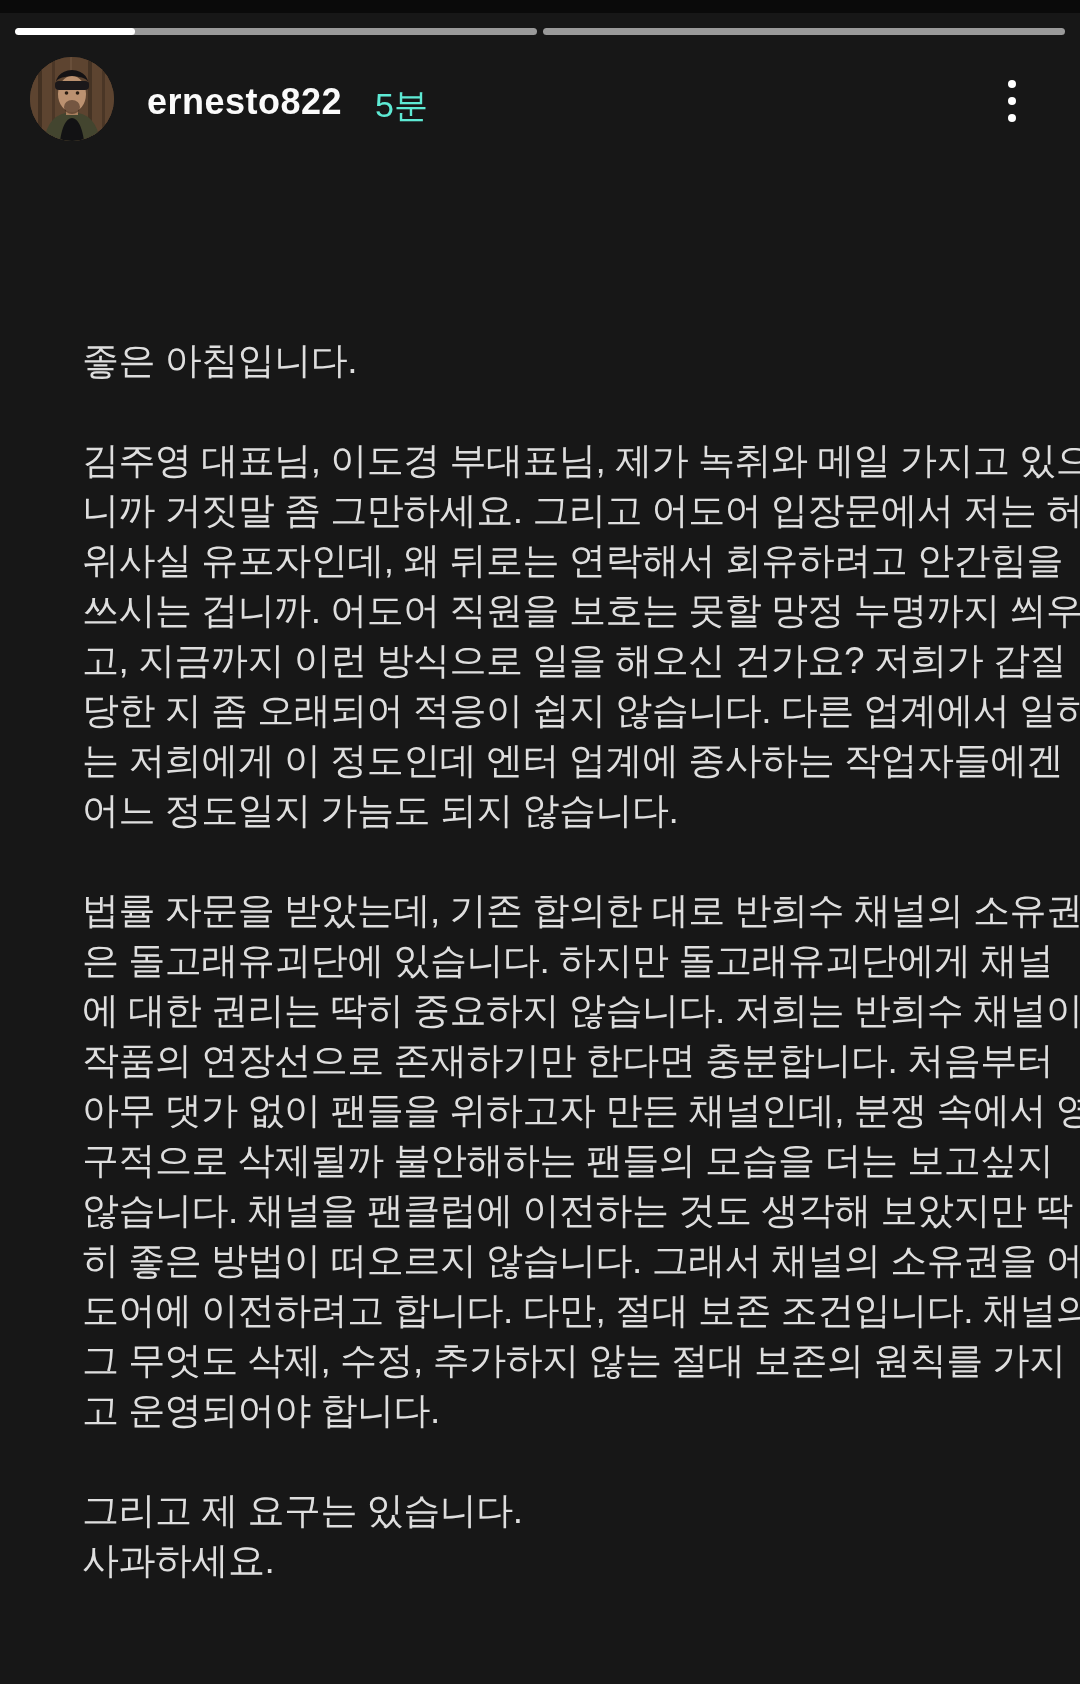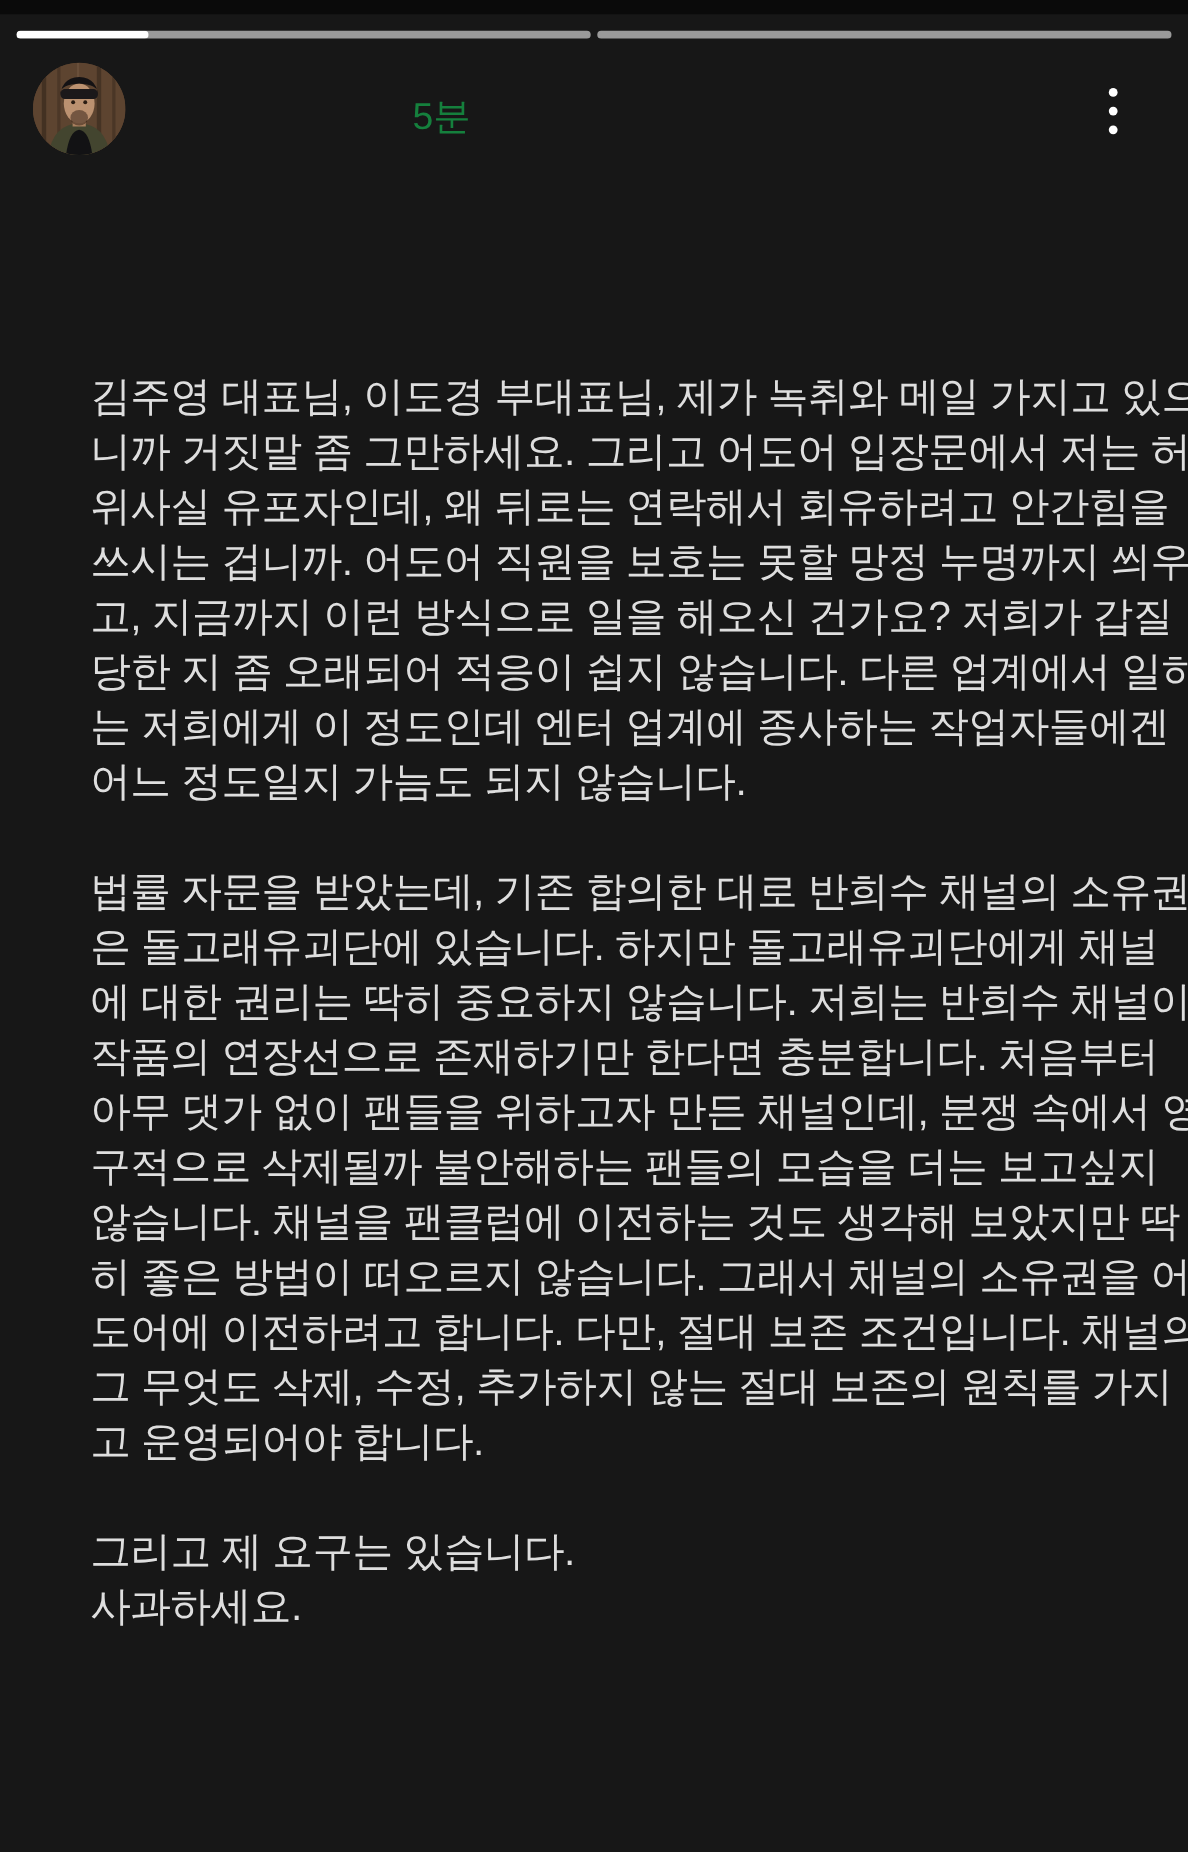--- a/index.html
+++ b/index.html
@@ -32,21 +32,21 @@
     position:absolute;left:30px;top:7px;width:84px;height:84px;
     border-radius:50%;overflow:hidden;background:#5d4430;
   }
   .avatar svg{display:block;}
   .username{
     position:absolute;left:147px;top:31px;
     color:#fafafa;font-size:36px;font-weight:bold;letter-spacing:.5px;
   }
   .timestamp{
     position:absolute;left:375px;top:33px;
-    color:#15803d;font-size:34px;font-weight:normal;
+    color:#5eead4;font-size:34px;font-weight:normal;
   }
   .kebab{
     position:absolute;right:58px;top:24px;
     display:flex;flex-direction:column;gap:9px;align-items:center;
     padding:6px;cursor:pointer;
   }
   .kebab .dot{
     width:8px;height:8px;border-radius:50%;background:#ffffff;display:block;
   }
   .story-body{
@@ -89,31 +89,33 @@
         <rect x="36" y="46" width="12" height="12" fill="#a87f5e"></rect>
         <ellipse cx="42" cy="37" rx="14" ry="18" fill="#bb9170"></ellipse>
         <ellipse cx="42" cy="50" rx="8" ry="7" fill="rgba(45,28,18,0.5)"></ellipse>
         <circle cx="36.5" cy="36" r="1.8" fill="#2a1c12"></circle>
         <circle cx="47.5" cy="36" r="1.8" fill="#2a1c12"></circle>
         <path d="M25 34 Q24 14 42 13 Q60 14 59 34 L59 27 Q58 20 42 19 Q26 20 25 27 Z" fill="#141214"></path>
         <rect x="25" y="24" width="34" height="9" rx="4" fill="#1b181a"></rect>
       </svg>
     </div>
 
+    <span class="username">ernesto822</span>
 
     <span class="timestamp">5분</span>
 
     <div class="kebab">
       <span class="dot"></span>
       <span class="dot"></span>
       <span class="dot"></span>
     </div>
   </div>
 
   <div class="story-body">
+    <p>좋은 아침입니다.</p>
     <p>김주영 대표님, 이도경 부대표님, 제가 녹취와 메일 가지고 있으
 니까 거짓말 좀 그만하세요. 그리고 어도어 입장문에서 저는 허
 위사실 유포자인데, 왜 뒤로는 연락해서 회유하려고 안간힘을
 쓰시는 겁니까. 어도어 직원을 보호는 못할 망정 누명까지 씌우
 고, 지금까지 이런 방식으로 일을 해오신 건가요? 저희가 갑질
 당한 지 좀 오래되어 적응이 쉽지 않습니다. 다른 업계에서 일하
 는 저희에게 이 정도인데 엔터 업계에 종사하는 작업자들에겐
 어느 정도일지 가늠도 되지 않습니다.</p>
     <p>법률 자문을 받았는데, 기존 합의한 대로 반희수 채널의 소유권
 은 돌고래유괴단에 있습니다. 하지만 돌고래유괴단에게 채널

